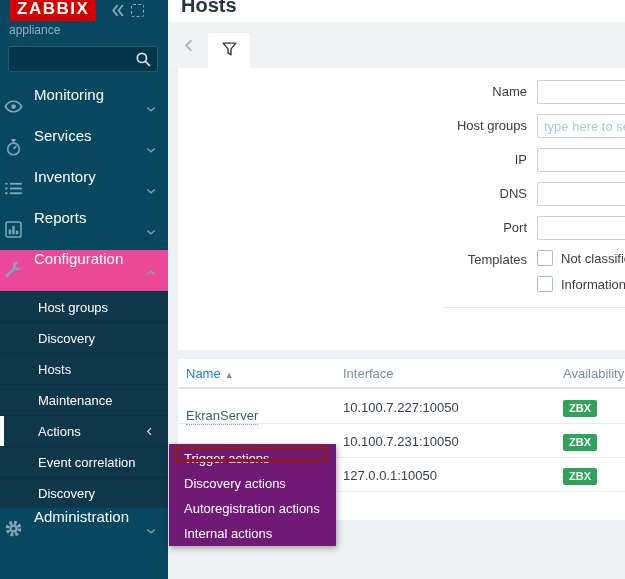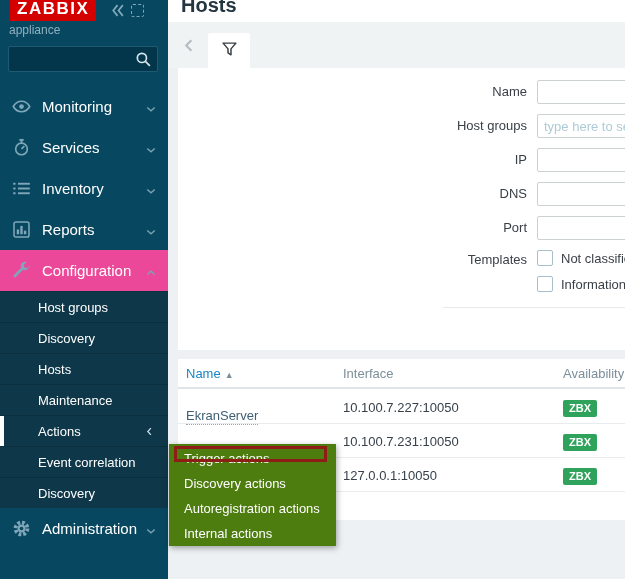--- a/index.html
+++ b/index.html
@@ -13,33 +13,33 @@
   .collapse-btn{position:absolute;left:109px;top:2px;cursor:pointer}
   .expand-btn{position:absolute;left:131px;top:4px;width:13px;height:13px;border:1px dashed #7fa6b9;border-radius:2px;cursor:pointer}
   .subtitle{position:absolute;left:9px;top:23px;font-size:12px;color:#8fb0c0}
   .search-box{position:absolute;left:8px;top:46px;width:150px;height:26px;background:#04364b;
         border:1px solid #1d5a74;border-radius:2px}
   .search-box input{position:absolute;left:0;top:0;width:124px;height:24px;background:transparent;
         border:none;outline:none;color:#fff;font-size:13px;padding:0 7px;font-family:"Liberation Sans",sans-serif}
   .search-box .mag{position:absolute;right:5px;top:4px}
 
   .menu{position:absolute;left:0;top:86px;width:168px}
-  .menu-item{height:41px;display:flex;align-items:center;padding-left:12px;position:relative;cursor:pointer}
+  .menu-item{height:41px;display:flex;padding-left:4px;position:relative;cursor:pointer}
   .menu-item .mi-icon{width:20px;display:flex;align-items:center}
   .menu-item .mi-label{margin-left:10px;font-size:15px;color:#fff}
   .menu-item .chev{position:absolute;right:11px;top:50%;margin-top:-6px}
   .menu-item.config-row{background:#ec4899}
   .submenu{background:#0e3849}
   .submenu-item{height:31px;display:flex;align-items:center;padding-left:38px;font-size:13px;
         color:#fff;border-top:1px solid rgba(0,0,0,0.16);position:relative;cursor:pointer}
   .submenu-item.active::before{content:"";position:absolute;left:0;top:0;width:4px;height:100%;background:#fff}
   .submenu-item .chev-l{position:absolute;right:13px;top:50%;margin-top:-6px}
 
   
-  .flyout{position:absolute;left:169px;top:444px;width:167px;height:102px;background:#4d7c0f;
+  .flyout{position:absolute;left:169px;top:444px;width:167px;height:102px;background:#701a75;
         padding-top:2px;z-index:30;box-shadow:1px 2px 6px rgba(0,0,0,0.35)}
   .flyout-item{height:25px;display:flex;align-items:center;padding-left:15px;font-size:13px;color:#fff;cursor:pointer}
   .annotation-box{position:absolute;left:174px;top:446px;width:153px;height:16px;
         border:3px solid #8e1c17;z-index:40;pointer-events:none}
 
   
   .main{position:absolute;left:168px;top:0;width:457px;height:579px;overflow:hidden}
   .main-inner{position:absolute;left:0;top:0;width:700px;height:579px}
   .title-strip{position:absolute;left:0;top:0;width:700px;height:22px;background:#fff}
   .page-title{position:absolute;left:13px;top:-6px;font-size:20px;font-weight:bold;color:#243640}

